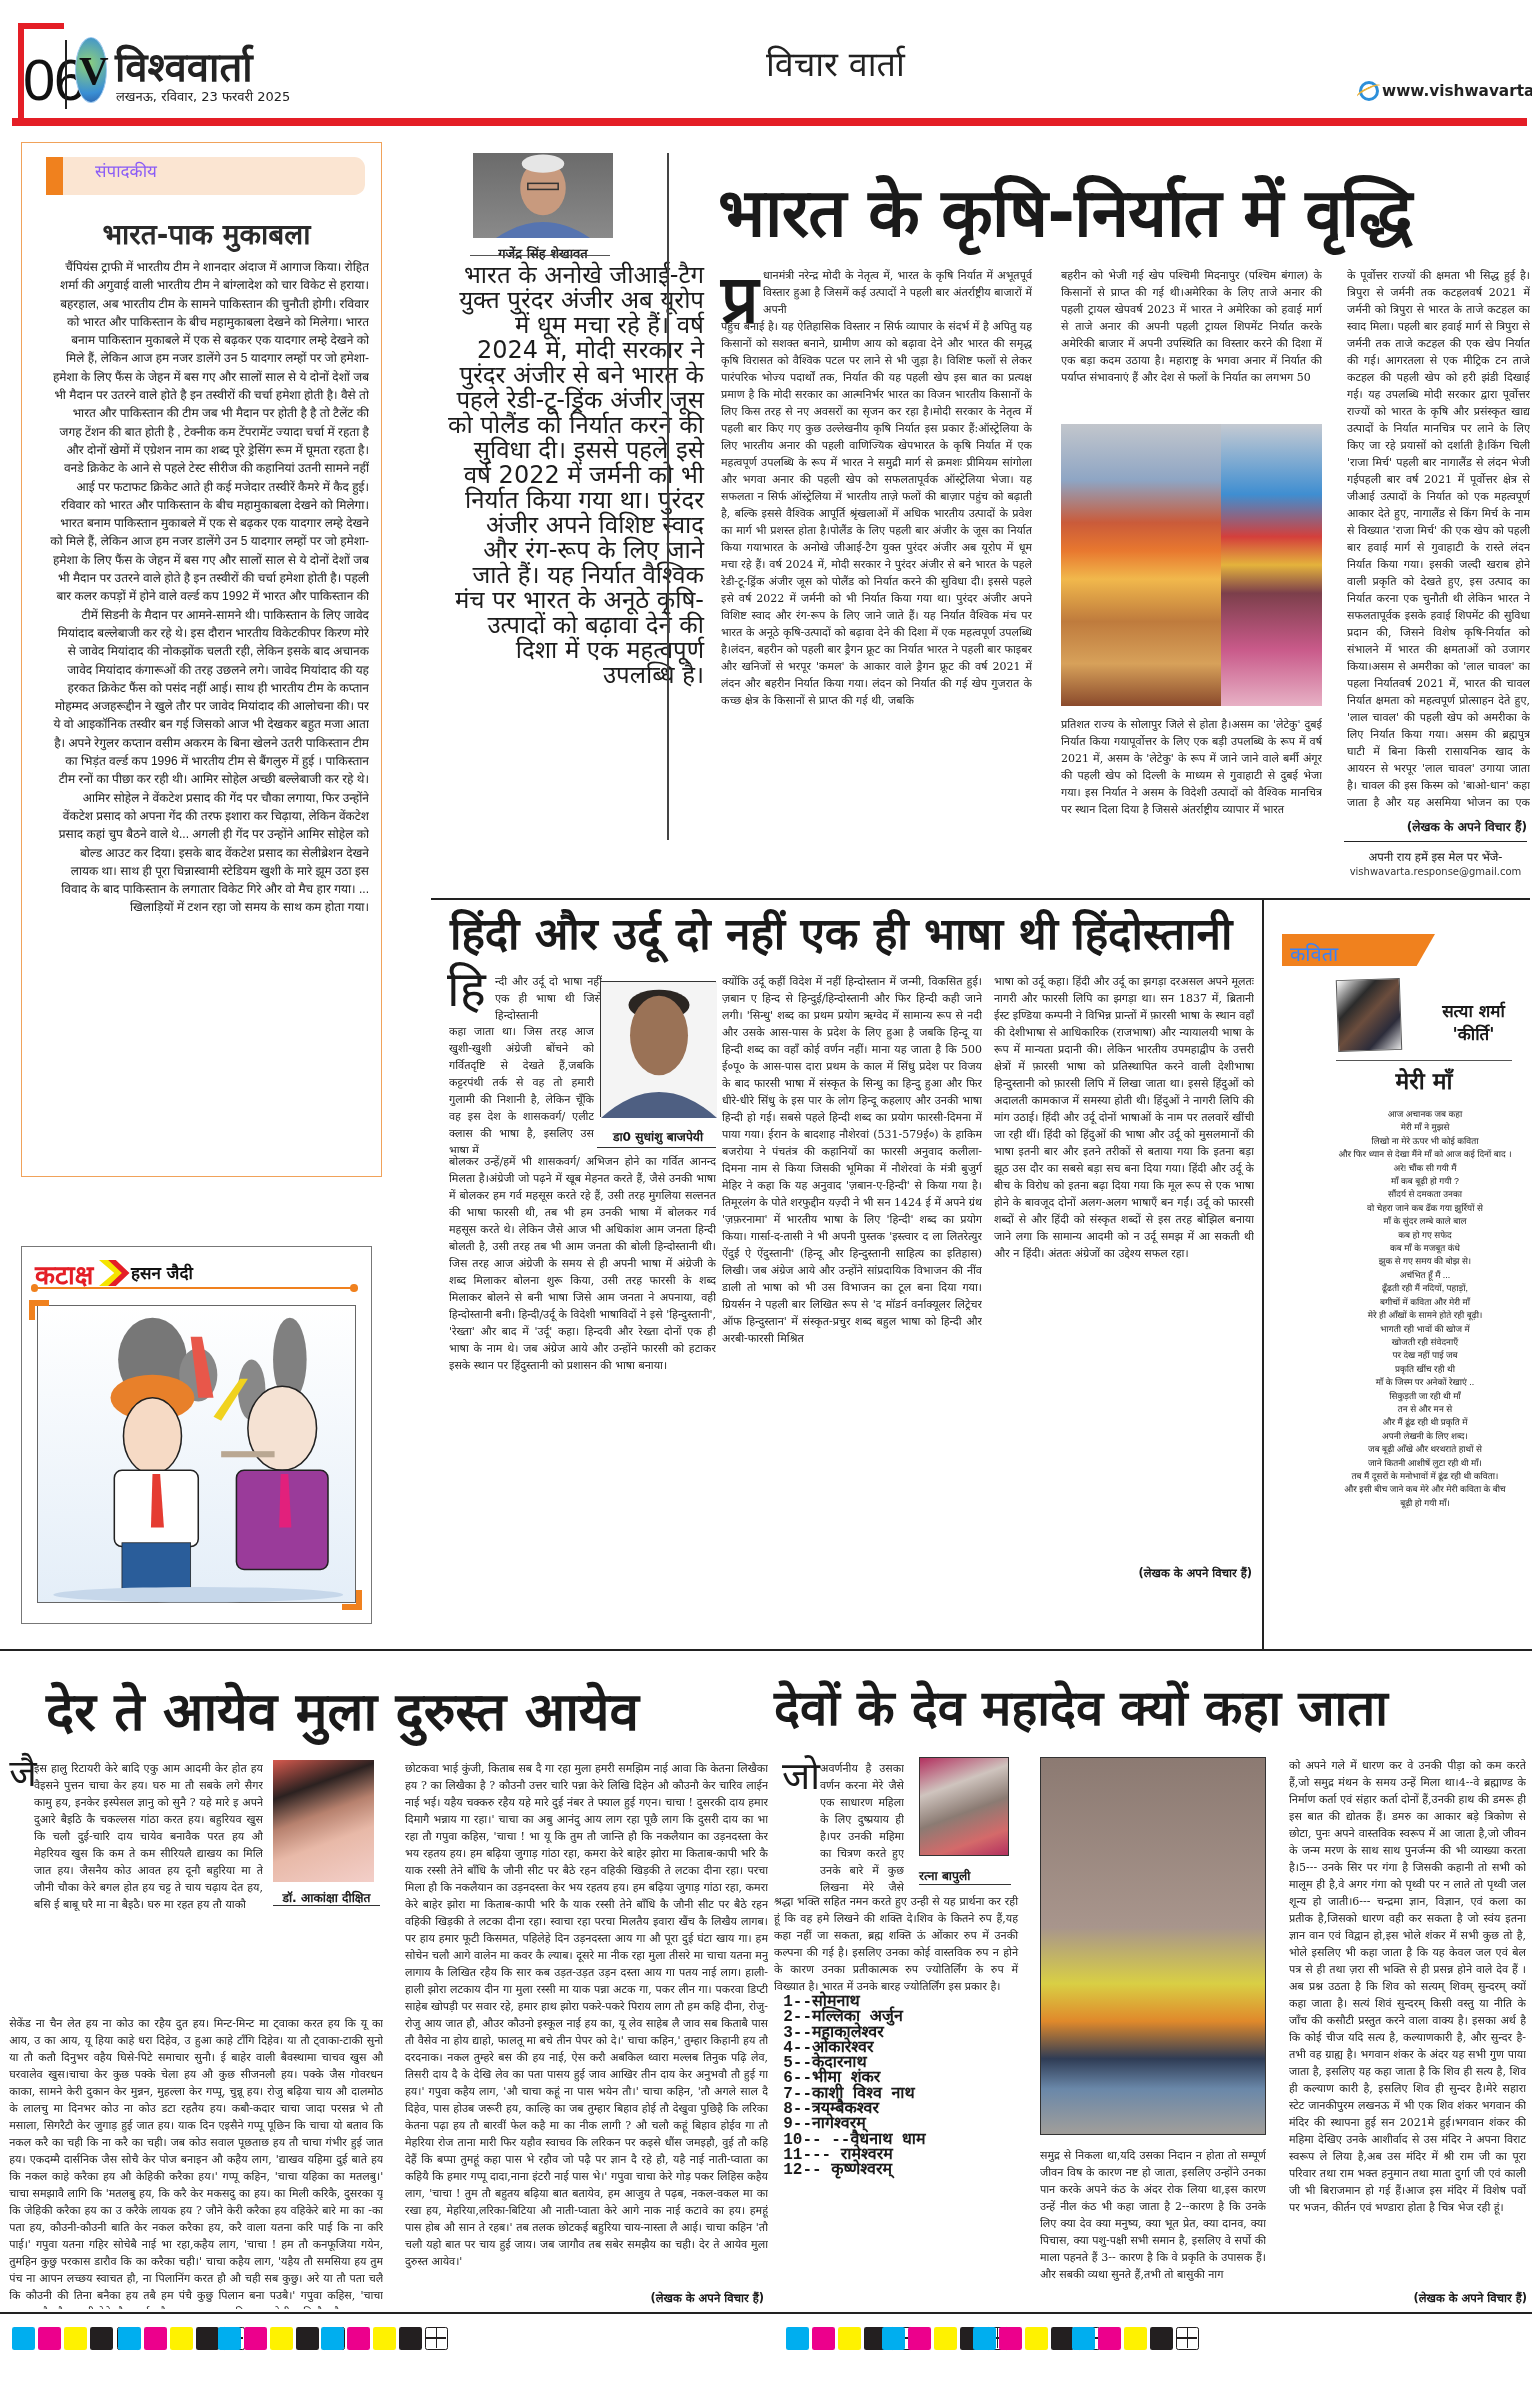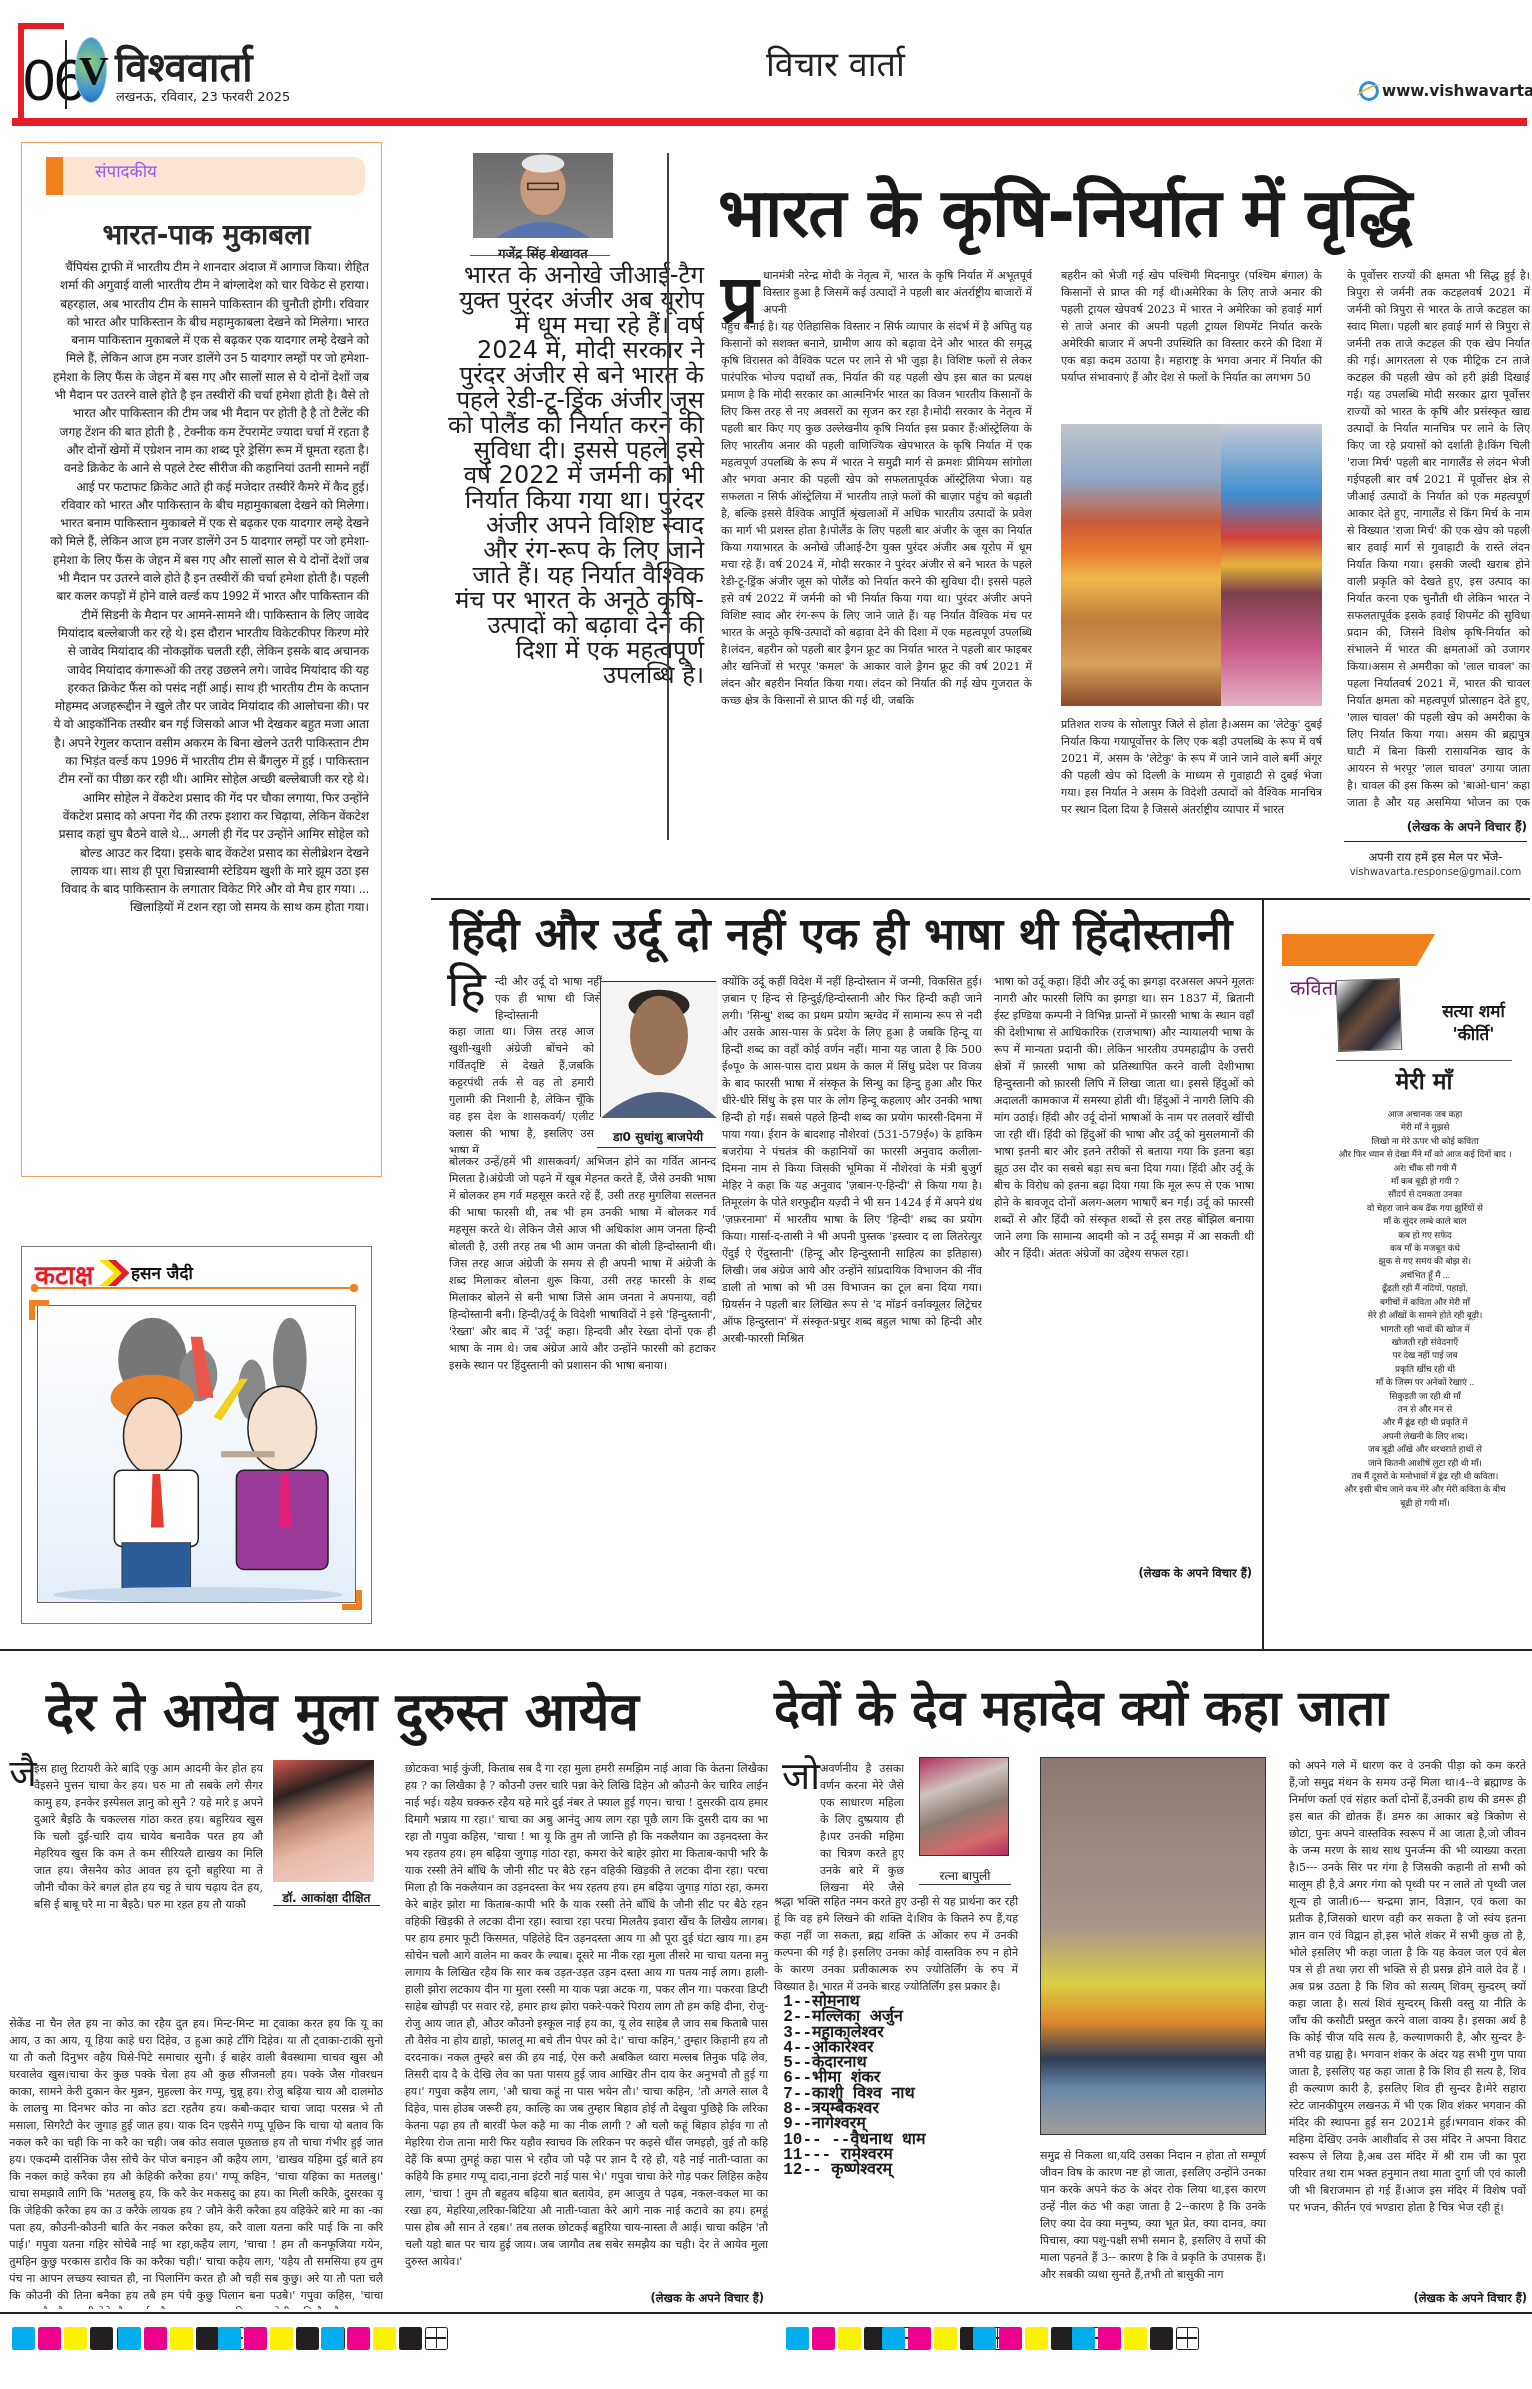--- a/index.html
+++ b/index.html
@@ -66,42 +66,42 @@
 #hu-photo-name{left:600px;top:1128px;width:116px;text-align:center;font-size:12.2px;font-weight:bold}
 #hu-photo-rule{left:597px;top:1147px;width:119px;height:0.8px;background:#333}
 #hu-col1c{left:449px;top:1153px;width:267px}
 #hu-col2{left:722px;top:973px;width:260px}
 #hu-col3{left:994px;top:973px;width:260px}
 #hu-signoff{left:1115px;top:1565px;width:137px;text-align:right;font-size:11.5px;font-weight:bold}
 #hrule2{left:0px;top:1649px;width:1533px;height:1.5px;background:#222}
 #vrule2{left:1262px;top:898px;width:1.5px;height:752px;background:#222}
 
 #kavita-tag{left:1282px;top:934px;width:153px;height:32px;background:#f0811e;clip-path:polygon(0 0,100% 0,88% 100%,0 100%)}
-#kavita-label{left:1290px;top:974px;font-size:20px;color:#701a75}
+#kavita-label{left:1290px;top:940px;font-size:20px;color:#3b82f6}
 #poet-photo{left:1337px;top:979px;width:64px;height:72px;background:linear-gradient(135deg,#fff 0%,#2b2b2b 30%,#6b4d3d 50%,#2c2c3a 75%,#e5e5e5 100%);transform:rotate(-2deg);border:0.8px solid #555}
 #poet-name{left:1420px;top:1000px;width:107px;text-align:center;font-size:17px;font-weight:bold;line-height:23px}
 #poet-rule{left:1336px;top:1060px;width:176px;height:0.8px;background:#555}
 #poem-title{left:1336px;top:1064px;width:176px;text-align:center;font-size:23px;font-weight:bold}
 #poem-body{left:1337px;top:1108px;width:176px;text-align:center;font-family:"Liberation Sans",sans-serif;font-size:8.8px;line-height:13.4px;color:#222}
 
 #dt-title{left:46px;top:1673px;width:687px;font-size:53px;font-weight:bold;color:#1a1a1a;white-space:nowrap}
 #dt-drop{left:9.2px;top:1755px;font-size:37px;line-height:38px;color:#1a1a1a}
 #dt-col1a{left:34px;top:1760px;width:229px}
 #dt-col1b{left:9.2px;top:1908px;width:374px}
 #dt-photo{left:273px;top:1760px;width:101px;height:122px;background:linear-gradient(160deg,#d75a4e 0%,#2b2120 25%,#b7816e 45%,#e8b9a8 65%,#f3cfc9 100%)}
 #dt-author{left:273px;top:1889px;width:107px;text-align:center;font-size:12.2px;font-weight:bold}
 #dt-author-rule{left:273px;top:1905px;width:107px;height:0.8px;background:#333}
 #dt-col2{left:405px;top:1760px;width:359px}
 #dt-signoff{left:611px;top:2290px;width:153px;text-align:right;font-size:11.5px;font-weight:bold}
 
 #dv-title{left:774px;top:1673px;width:756px;font-size:49px;font-weight:bold;color:#1a1a1a;white-space:nowrap}
 #dv-drop{left:782px;top:1757px;font-size:38px;line-height:38px;color:#1a1a1a}
 #dv-col1a{left:820px;top:1760px;width:82px}
 #dv-photo{left:919px;top:1757px;width:90px;height:99px;background:linear-gradient(160deg,#b3305f 0%,#cfc4be 30%,#8b7b73 55%,#d46a6a 80%,#b3305f 100%);border:0.8px solid #333}
-#dv-author{left:919px;top:1867px;width:92px;text-align:center;font-size:12.2px;font-weight:normal}
+#dv-author{left:919px;top:1867px;width:92px;font-size:12.2px;font-weight:bold}
 #dv-author-rule{left:919px;top:1884px;width:92px;height:0.8px;background:#333}
 #dv-photo2{left:1040px;top:1757px;width:226px;height:378px;border:0.8px solid #333;background:linear-gradient(#8c7a72 0%,#a8958c 45%,#d9cf44 60%,#e0892b 70%,#2f3c55 80%,#6a88a9 88%,#a19e9a 100%)}
 #dv-col2{left:1040px;top:2147px;width:226px}
 #dv-col3{left:1289px;top:1757px;width:237px}
 #dv-list{list-style:none}
 #dv-list li{font-weight:bold;font-family:Liberation Mono, monospace;font-size:16px;line-height:15.3px;padding-left:9.2px}
 #dv-signoff{left:1374px;top:2290px;width:153px;text-align:right;font-size:11.5px;font-weight:bold}
 #hrule3{left:0px;top:2312px;width:1533px;height:2.3px;background:#222}
 
 .cbar{position:absolute;top:2327px;height:23px;display:flex;gap:3.1px}

